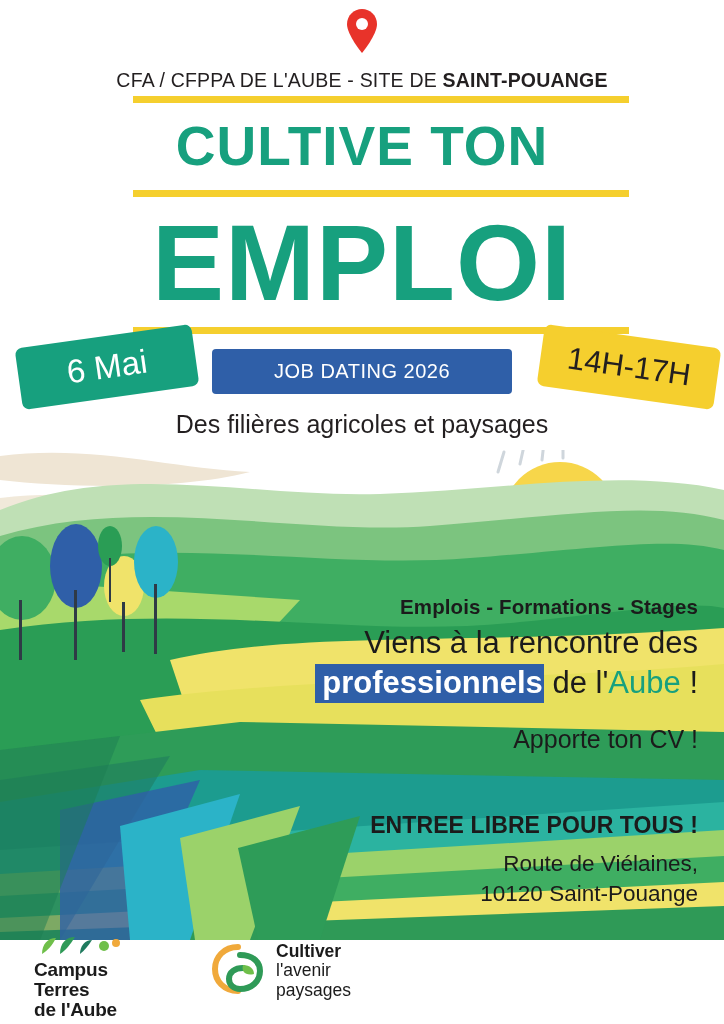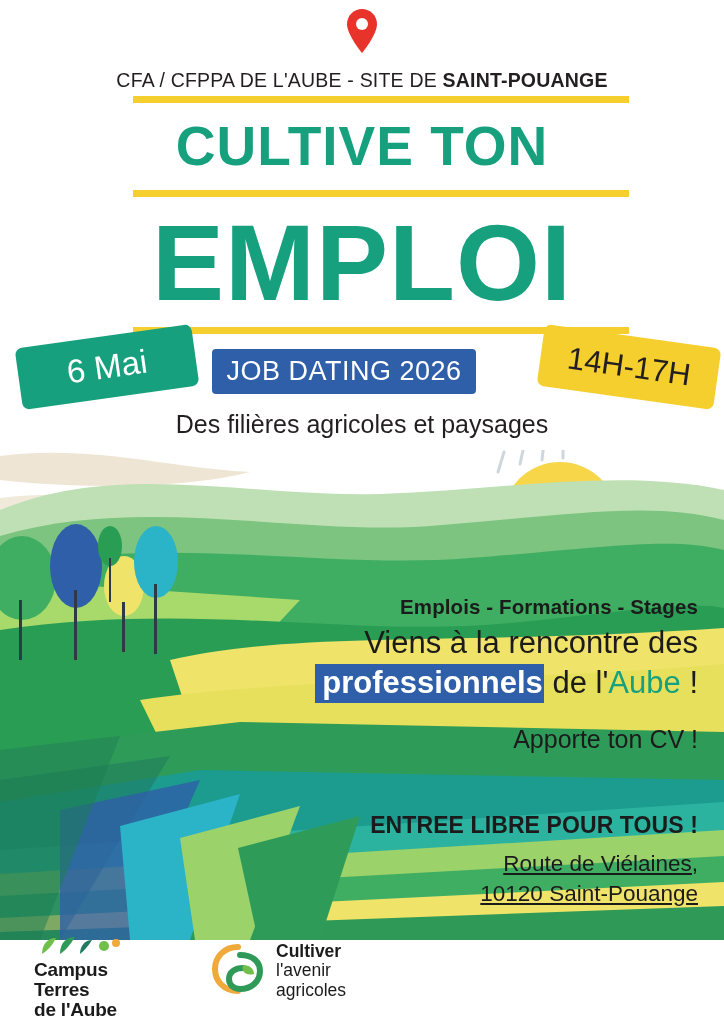--- a/index.html
+++ b/index.html
@@ -90,26 +90,26 @@
     border-radius: 7px;
     transform: rotate(8deg);
     display: flex; align-items: center; justify-content: center;
     color: #231f20;
     font-size: 31px;
     font-weight: 400;
   }
   .badge-job {
     position: absolute;
     top: 349px; left: 212px;
-    width: 264px; height: 45px;
+    width: 300px; height: 45px;
     background: #2f5fa8;
     border-radius: 4px;
     display: flex; align-items: center; justify-content: center;
     color: #fff;
-    font-size: 27px;
+    font-size: 20px;
     letter-spacing: .5px;
   }
   .subtitle {
     position: absolute;
     top: 410px; left: 0; right: 0;
     text-align: center;
     font-size: 25px;
     color: #231f20;
     font-weight: 400;
   }
@@ -149,21 +149,21 @@
     position: absolute;
     top: 812px; left: 246px; width: 452px;
     text-align: right;
   }
   .entree {
     font-size: 23px; font-weight: 700; color: #1b1b1b;
     letter-spacing: .1px;
   }
   .addr {
     margin-top: 10px;
-    font-size: 22.5px; color: #1b1b1b; line-height: 30px; text-decoration: underline;
+    font-size: 22.5px; color: #1b1b1b; line-height: 30px;
   }
 
   
   .footer {
     position: absolute;
     bottom: 10px; left: 0; right: 0;
     height: 86px;
     display: flex; align-items: center; gap: 56px;
     padding-left: 34px;
   }
@@ -310,19 +310,19 @@
       <span>
         <svg width="56" height="56" viewBox="0 0 56 56" xmlns="http://www.w3.org/2000/svg">
           <path d="M28 6 C14 6 5 16 5 28 C5 40 14 50 28 50" fill="none" stroke="#f0a93b" stroke-width="6" stroke-linecap="round"></path>
           <path d="M30 14 C44 14 50 22 50 30 C50 40 42 48 30 48 C24 48 19 44 19 38 C19 31 25 27 33 27" fill="none" stroke="#2f9a57" stroke-width="6" stroke-linecap="round"></path>
           <path d="M33 24 C40 24 44 28 44 33 C36 35 31 31 33 24 Z" fill="#6fbf4a"></path>
         </svg>
       </span>
       <div class="l2-text">
         <b>Cultiver</b>
         <div>l'avenir</div>
-        <div>agricoles</div>
+        <div>paysages</div>
       </div>
     </div>
 
   </div>
 
 </div>
 
 </body></html>

